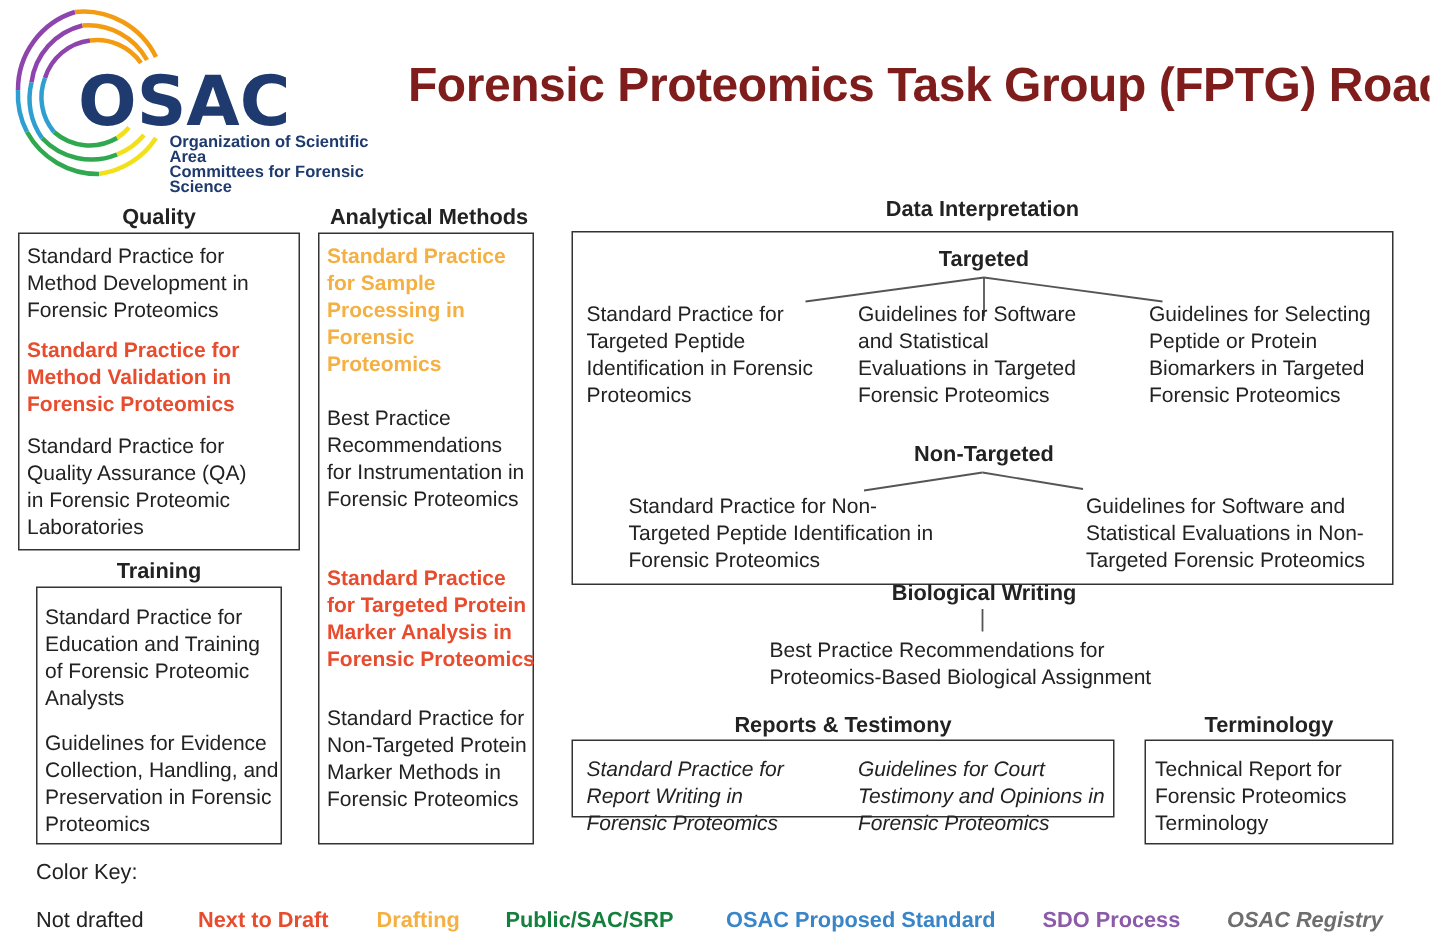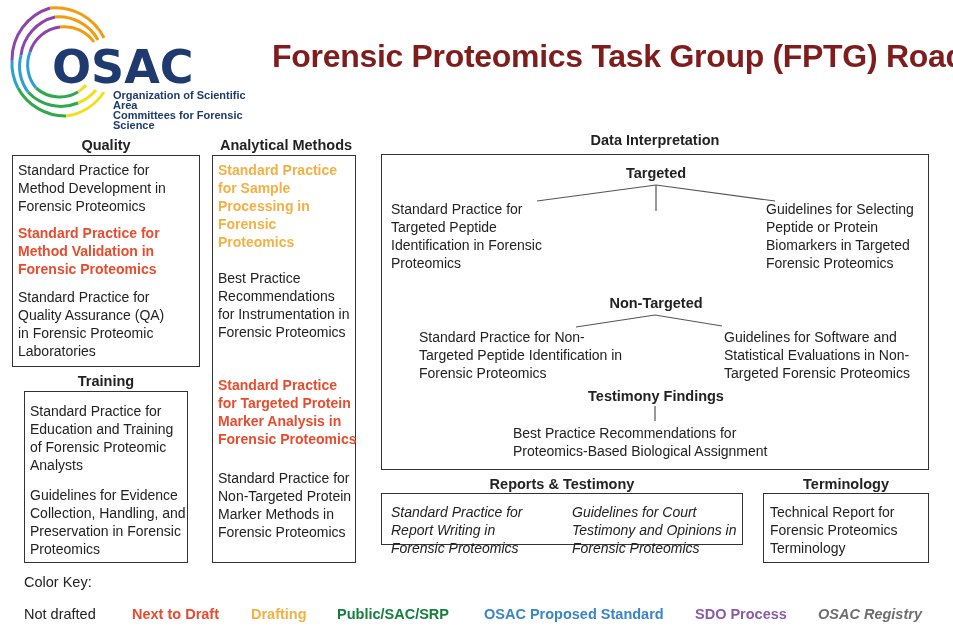--- a/index.html
+++ b/index.html
@@ -73,41 +73,42 @@
 
 <div class="abs sec-title" style="left:212px; top:137px; width:148px;">Analytical Methods</div>
 <div class="abs box" style="left:212px; top:155px; width:144px; height:408px;">
   <div class="abs item drafting" style="left:5px; top:5px; width:136px;">Standard Practice for Sample Processing in Forensic Proteomics</div>
   <div class="abs item" style="left:5px; top:113px; width:136px;">Best Practice Recommendations for Instrumentation in Forensic Proteomics</div>
   <div class="abs item next" style="left:5px; top:220px; width:140px;">Standard Practice for Targeted Protein Marker Analysis in Forensic Proteomics</div>
   <div class="abs item" style="left:5px; top:313px; width:136px;">Standard Practice for Non-Targeted Protein Marker Methods in Forensic Proteomics</div>
 </div>
 
 <div class="abs sec-title" style="left:381px; top:132px; width:548px;">Data Interpretation</div>
-<div class="abs box" style="left:381px; top:154px; width:548px; height:316px;">
+<div class="abs box" style="left:381px; top:154px; width:548px; height:236px;">
   <svg class="abs" style="left:0; top:0;" width="548" height="316">
 
     <line x1="274" y1="30" x2="274" y2="56" stroke="#555" stroke-width="1.2"></line>
     <line x1="274" y1="30" x2="155" y2="46" stroke="#555" stroke-width="1.2"></line>
     <line x1="274" y1="30" x2="393" y2="46" stroke="#555" stroke-width="1.2"></line>
 
     <line x1="273" y1="160" x2="194" y2="172" stroke="#555" stroke-width="1.2"></line>
     <line x1="273" y1="160" x2="340" y2="171" stroke="#555" stroke-width="1.2"></line>
 
     <line x1="273" y1="251" x2="273" y2="266" stroke="#555" stroke-width="1.2"></line>
   </svg>
   <div class="abs sub-title" style="left:0; top:10px; width:548px;">Targeted</div>
   <div class="abs item" style="left:9px; top:45px; width:160px;">Standard Practice for Targeted Peptide Identification in Forensic Proteomics</div>
+  <div class="abs item" style="left:190px; top:45px; width:160px;">Guidelines for Software and Statistical Evaluations in Targeted Forensic Proteomics</div>
   <div class="abs item" style="left:384px; top:45px; width:162px;">Guidelines for Selecting Peptide or Protein Biomarkers in Targeted Forensic Proteomics</div>
 
   <div class="abs sub-title" style="left:0; top:140px; width:548px;">Non-Targeted</div>
   <div class="abs item" style="left:37px; top:173px; width:210px;">Standard Practice for Non-Targeted Peptide Identification in Forensic Proteomics</div>
   <div class="abs item" style="left:342px; top:173px; width:200px;">Guidelines for Software and Statistical Evaluations in Non-Targeted Forensic Proteomics</div>
 
-  <div class="abs sub-title" style="left:0; top:233px; width:548px;">Testimony Findings</div>
+  <div class="abs sub-title" style="left:0; top:233px; width:548px;">Biological Writing</div>
   <div class="abs item" style="left:131px; top:269px; width:290px;">Best Practice Recommendations for Proteomics-Based Biological Assignment</div>
 </div>
 
 <div class="abs sec-title" style="left:381px; top:476px; width:362px;">Reports &amp; Testimony</div>
 <div class="abs box" style="left:381px; top:493px; width:362px; height:52px;font-style:italic;">
   <div class="abs item" style="left:9px; top:9px; width:160px;">Standard Practice for Report Writing in Forensic Proteomics</div>
   <div class="abs item" style="left:190px; top:9px; width:168px;">Guidelines for Court Testimony and Opinions in Forensic Proteomics</div>
 </div>
 
 <div class="abs sec-title" style="left:763px; top:476px; width:166px;">Terminology</div>

